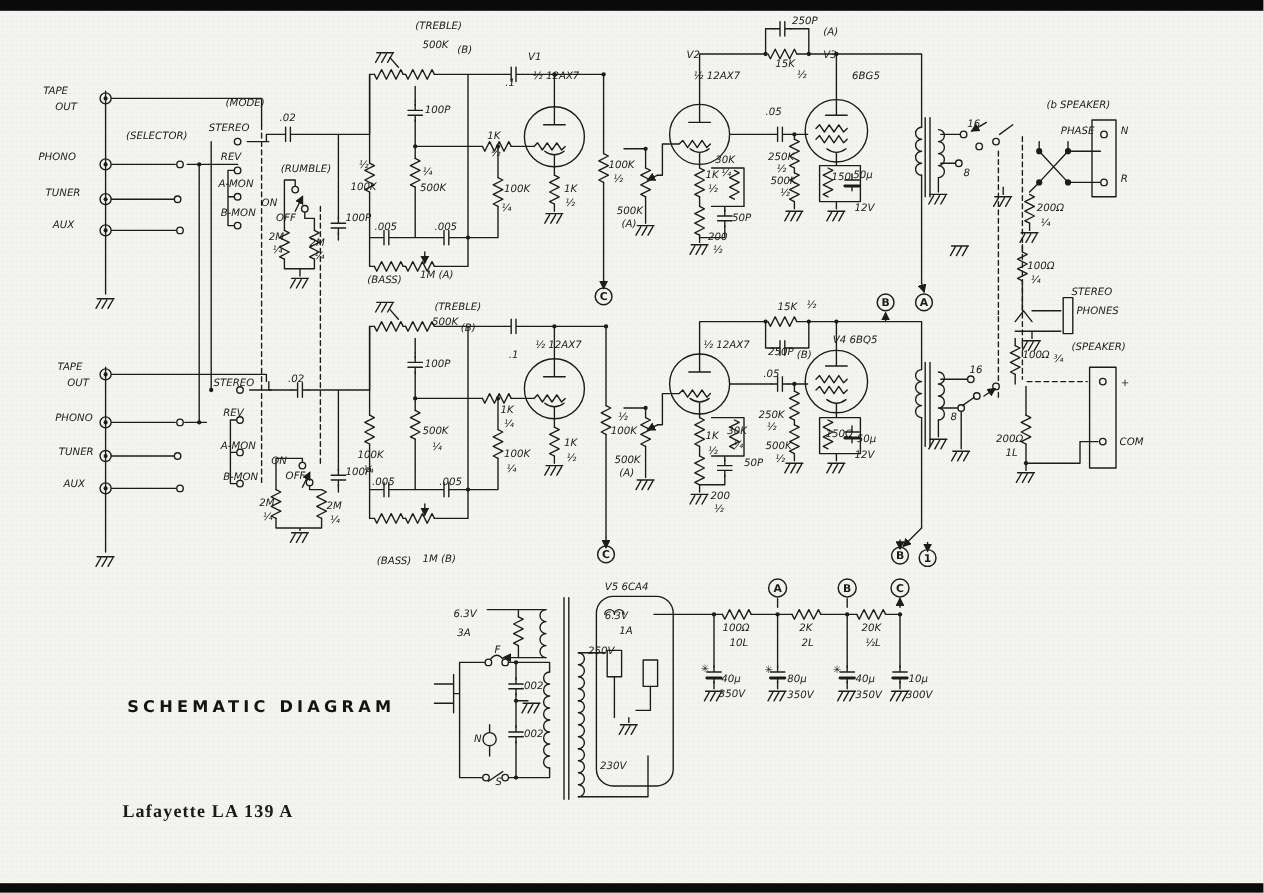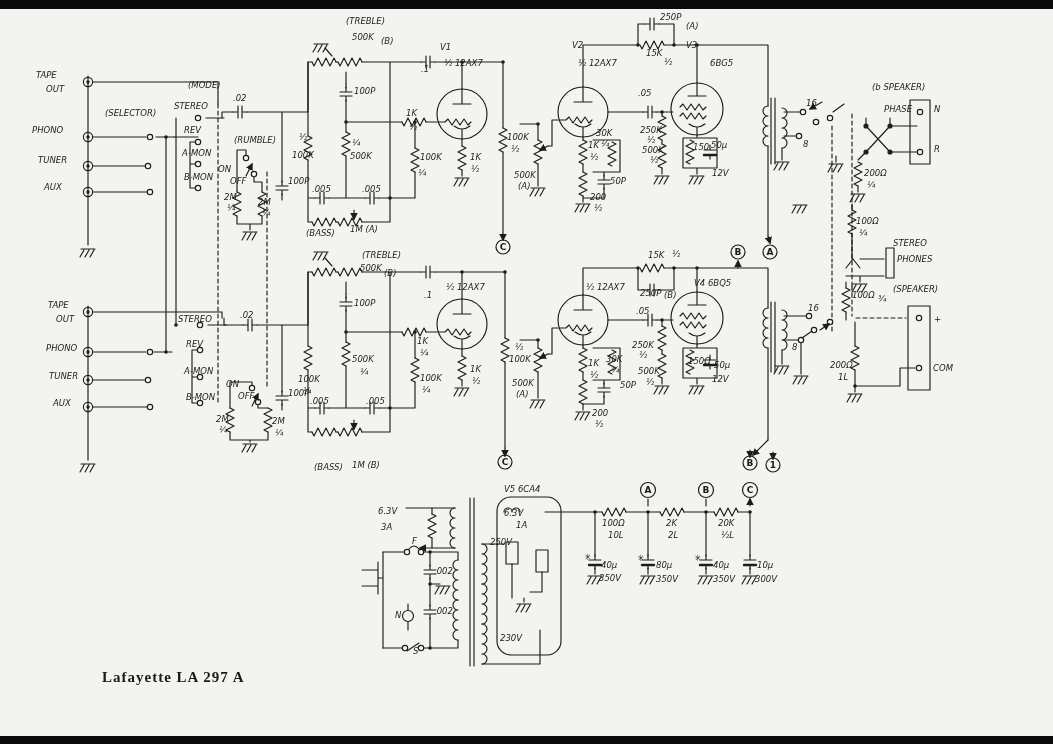--- a/index.html
+++ b/index.html
@@ -604,14 +604,15 @@
         <text x="773" y="468" class="lbl mid">1</text>
         <circle cx="648" cy="490" r="7.5" class="node-circle"></circle>
         <text x="648" y="493" class="lbl mid">A</text>
         <circle cx="706" cy="490" r="7.5" class="node-circle"></circle>
         <text x="706" y="493" class="lbl mid">B</text>
         <circle cx="750" cy="490" r="7.5" class="node-circle"></circle>
         <text x="750" y="493" class="lbl mid">C</text>
       </g>
   </svg>
 
-  <div id="page-model">Lafayette LA 297 A</div>
+  <div id="page-title">SCHEMATIC DIAGRAM</div>
+  <div id="page-model">Lafayette LA 139 A</div>
 </div>
 
 </body></html>

